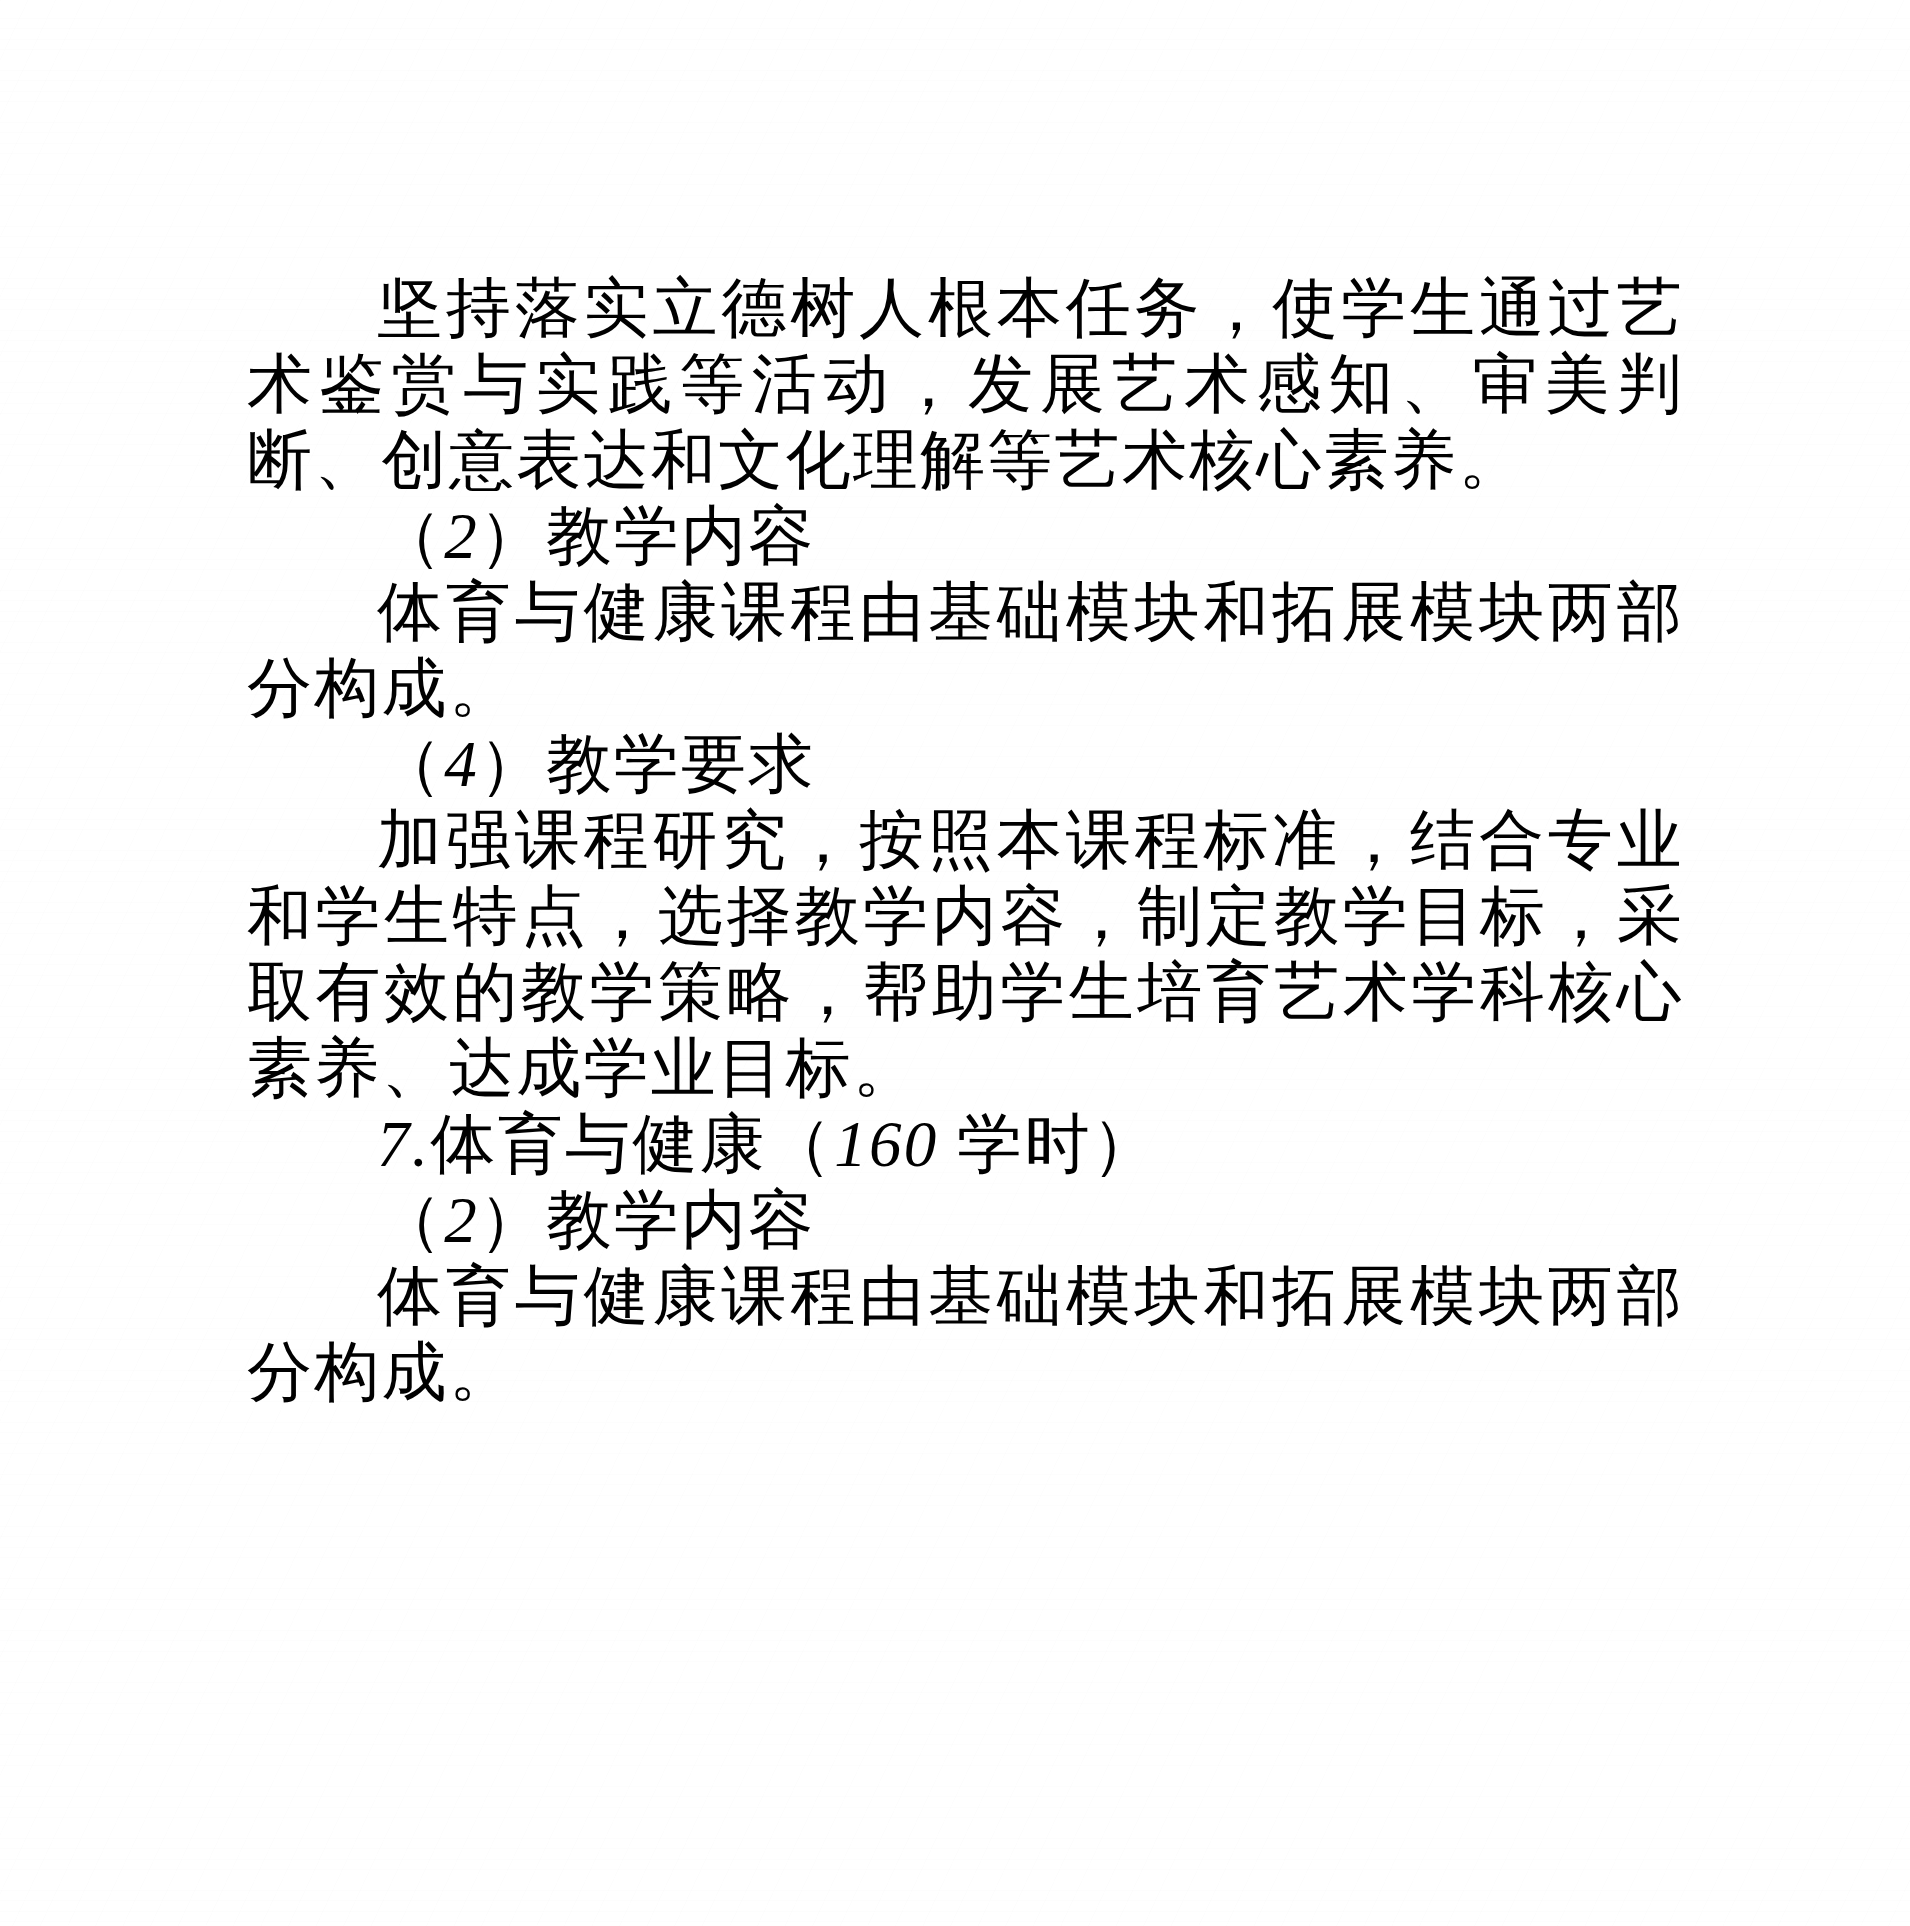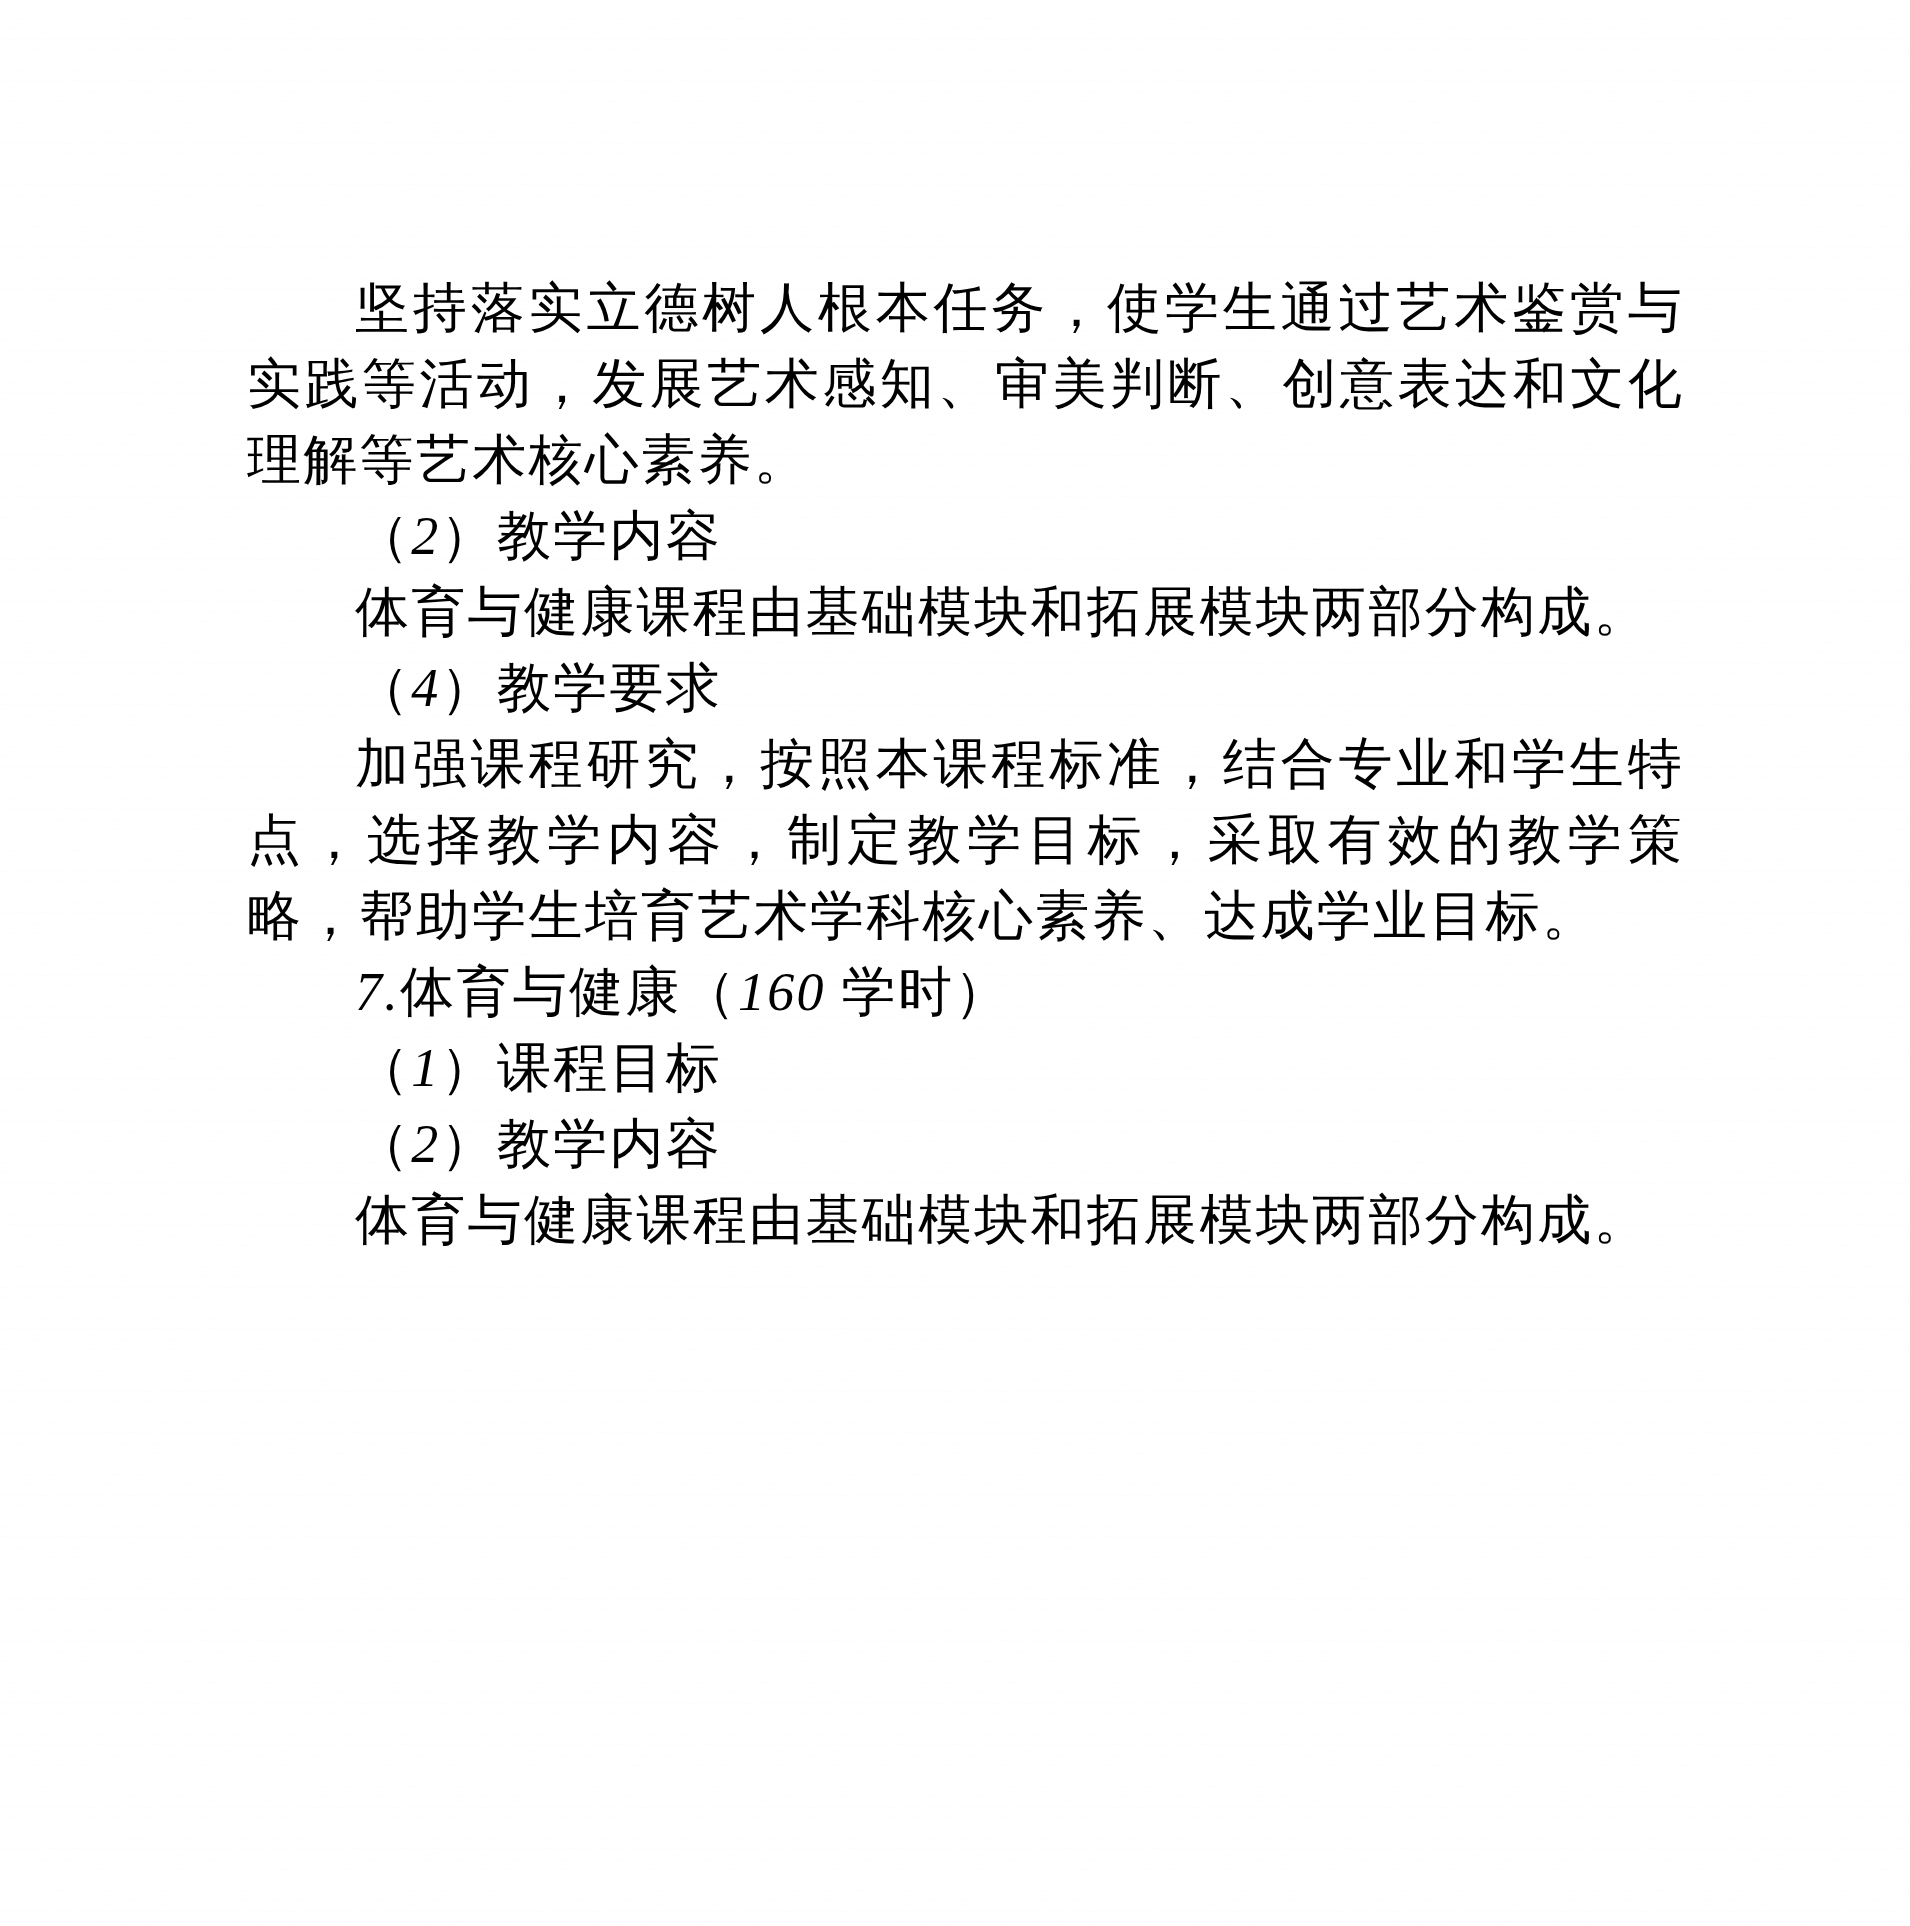--- a/index.html
+++ b/index.html
@@ -38,21 +38,21 @@
   }
   .content {
     position: absolute;
     left: 247px;
     top: 270px;
     width: 1437px;
     z-index: 2;
   }
   .para {
     margin: 0;
-    font-size: 54px;
+    font-size: 65px;
     line-height: 76px;
     letter-spacing: 2.3px;
     text-align: justify;
     text-align-last: left;
     text-indent: 2em;
     font-style: oblique 13deg;
     font-weight: normal;
     white-space: normal;
   }
   .para.bold {
@@ -64,18 +64,17 @@
 
 <div class="page"></div>
 
 <div class="content">
   <p class="para">坚持落实立德树人根本任务，使学生通过艺术鉴赏与实践等活动，发展艺术感知、审美判断、创意表达和文化理解等艺术核心素养。</p>
   <p class="para">（2）教学内容</p>
   <p class="para">体育与健康课程由基础模块和拓展模块两部分构成。</p>
   <p class="para">（4）教学要求</p>
   <p class="para">加强课程研究，按照本课程标准，结合专业和学生特点，选择教学内容，制定教学目标，采取有效的教学策略，帮助学生培育艺术学科核心素养、达成学业目标。</p>
   <p class="para bold">7.体育与健康（160 学时）</p>
-  <p class="para">（1）课程目标</p>
   <p class="para">（2）教学内容</p>
   <p class="para">体育与健康课程由基础模块和拓展模块两部分构成。</p>
 
 </div>
 
 
 </body></html>

